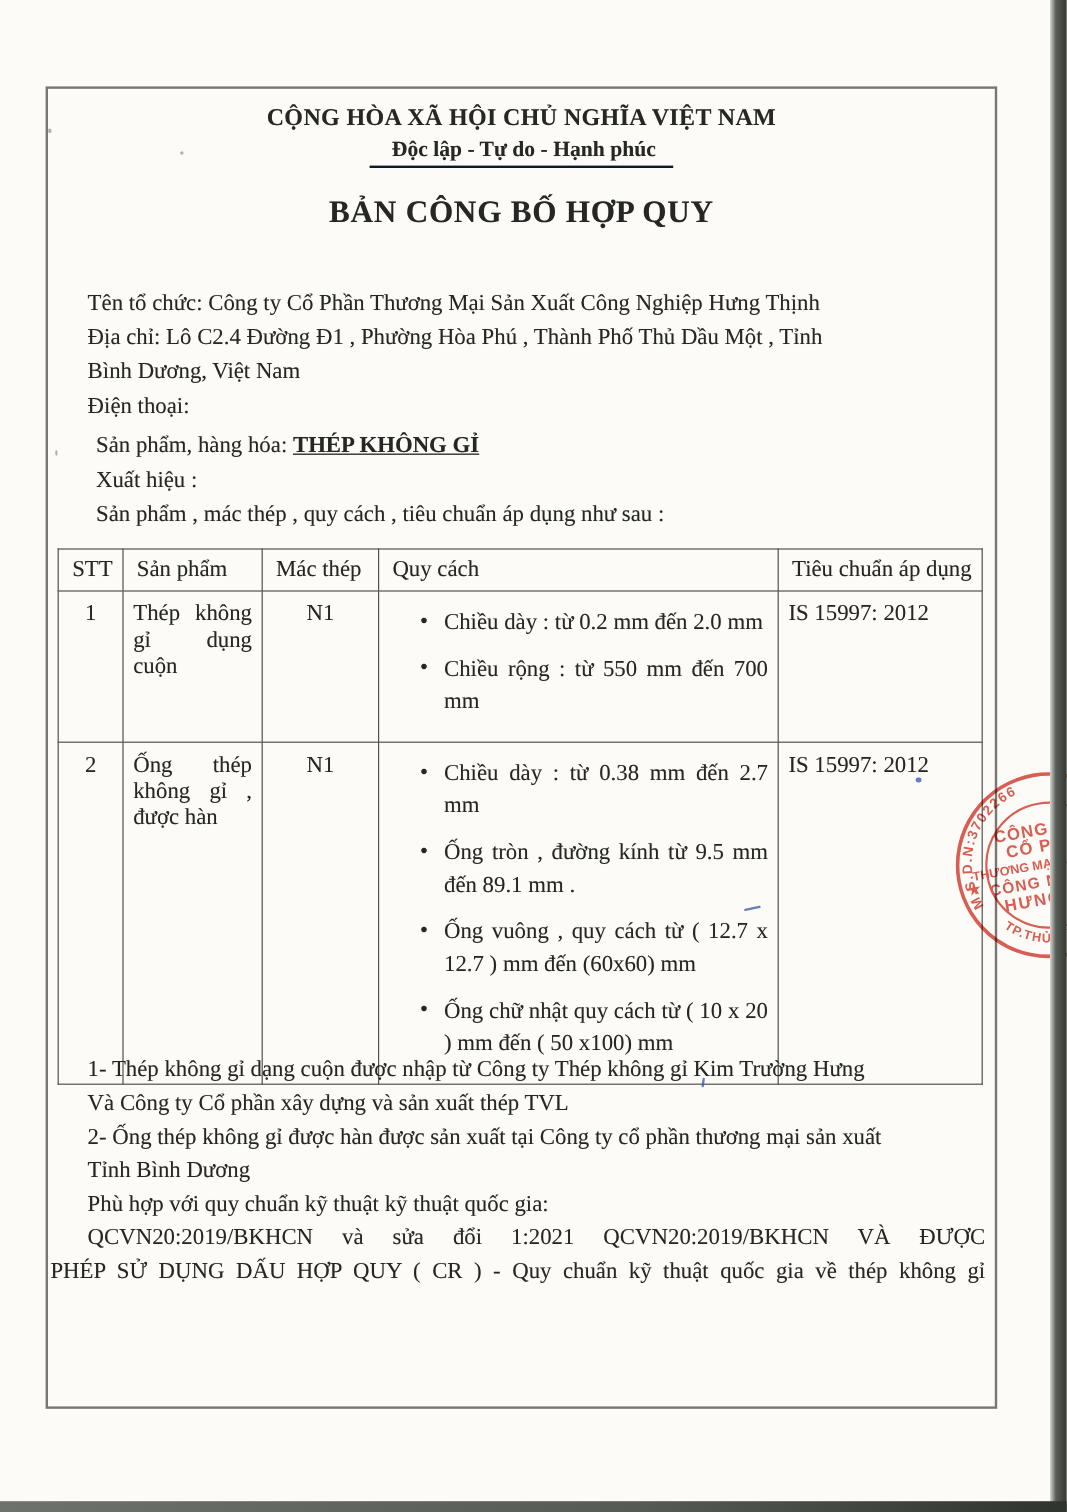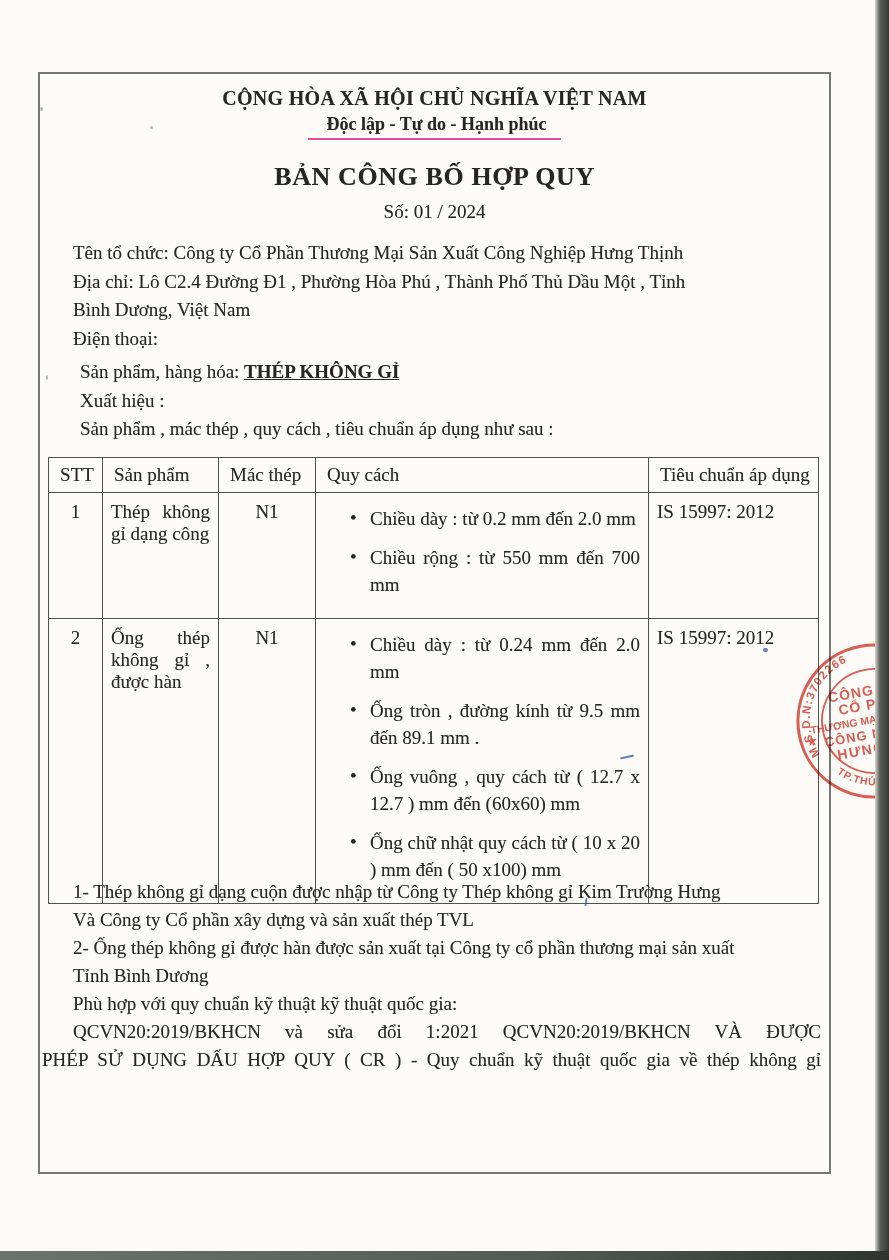--- a/index.html
+++ b/index.html
@@ -25,21 +25,21 @@
     position:absolute; left:38px; top:60px;
     width:789px; height:1098px;
     border:2px solid #787771;
     background:transparent;
     text-shadow:0 0 0.6px rgba(70,70,66,.35);
     margin-top:12px;
   }
   .centerblock { position:absolute; left:0; width:100%; text-align:center; }
   .motto1 { top:13px; font-size:20px; font-weight:bold; letter-spacing:.3px; }
   .motto2 { top:40px; font-size:18px; font-weight:bold; }
-  .motto2 span { display:inline-block; border-bottom:2px solid #ec4899; padding:0 14px 3px 18px;text-align:center; }
+  .motto2 span { display:inline-block; border-bottom:2px solid #0f172a; padding:0 14px 3px 18px;text-align:center; }
   .doc-title { top:88px; font-size:26px; font-weight:bold; letter-spacing:.6px; }
   .doc-no { top:127px; font-size:19px; }
 
   .info { position:absolute; left:33px; top:165px; width:750px; font-size:19px; line-height:28.5px; }
   .info .li { white-space:nowrap; }
   .info .gap-after { margin-bottom:5px; }
   .info .ind { padding-left:7px; }
   .bold { font-weight:bold;text-decoration:underline; }
 
   table.products {
@@ -85,21 +85,20 @@
 <body>
 
 <div class="doc-box">
 
   <div class="centerblock motto1">CỘNG HÒA XÃ HỘI CHỦ NGHĨA VIỆT NAM</div>
   <div class="centerblock motto2">
     <span>Độc lập - Tự do - Hạnh phúc</span>
   </div>
 
   <div class="centerblock doc-title">BẢN CÔNG BỐ HỢP QUY</div>
-  <div class="centerblock doc-no">Số: 01 / 2024</div>
 
   <div class="info">
     <div class="li">Tên tổ chức: Công ty Cổ Phần Thương Mại Sản Xuất Công Nghiệp Hưng Thịnh</div>
     <div class="li">Địa chỉ: Lô C2.4 Đường Đ1 , Phường Hòa Phú , Thành Phố Thủ Dầu Một , Tỉnh</div>
     <div class="li">Bình Dương, Việt Nam</div>
     <div class="li gap-after">Điện thoại:</div>
     <div class="li ind"><span>Sản phẩm, hàng hóa: </span><span class="bold">THÉP KHÔNG GỈ</span></div>
     <div class="li ind">Xuất hiệu :</div>
     <div class="li ind">Sản phẩm , mác thép , quy cách , tiêu chuẩn áp dụng như sau :</div>
   </div>
@@ -115,34 +114,34 @@
     <tbody>
     <tr class="head">
       <th class="c1">STT</th>
       <th>Sản phẩm</th>
       <th>Mác thép</th>
       <th>Quy cách</th>
       <th>Tiêu chuẩn áp dụng</th>
     </tr>
     <tr class="r1">
       <td class="stt">1</td>
-      <td class="sp">Thép không gỉ dạng công</td>
+      <td class="sp">Thép không gỉ dụng cuộn</td>
       <td class="mac">N1</td>
       <td class="qc">
         <div class="qc-item">Chiều dày : từ 0.2 mm đến 2.0 mm</div>
         <div class="qc-item">Chiều rộng : từ 550 mm đến 700 mm</div>
       </td>
       <td class="tc">IS 15997: 2012</td>
     </tr>
     <tr class="r2">
       <td class="stt">2</td>
       <td class="sp">Ống thép không gỉ , được hàn</td>
       <td class="mac">N1</td>
       <td class="qc">
-        <div class="qc-item">Chiều dày : từ 0.24 mm đến 2.0 mm</div>
+        <div class="qc-item">Chiều dày : từ 0.38 mm đến 2.7 mm</div>
         <div class="qc-item">Ống tròn , đường kính từ 9.5 mm đến 89.1 mm .</div>
         <div class="qc-item">Ống vuông , quy cách từ ( 12.7 x 12.7 ) mm đến (60x60) mm</div>
         <div class="qc-item">Ống chữ nhật quy cách từ ( 10 x 20 ) mm đến ( 50 x100) mm</div>
       </td>
       <td class="tc">IS 15997: 2012</td>
     </tr>
     </tbody>
   </table>
 
   <div class="notes">

